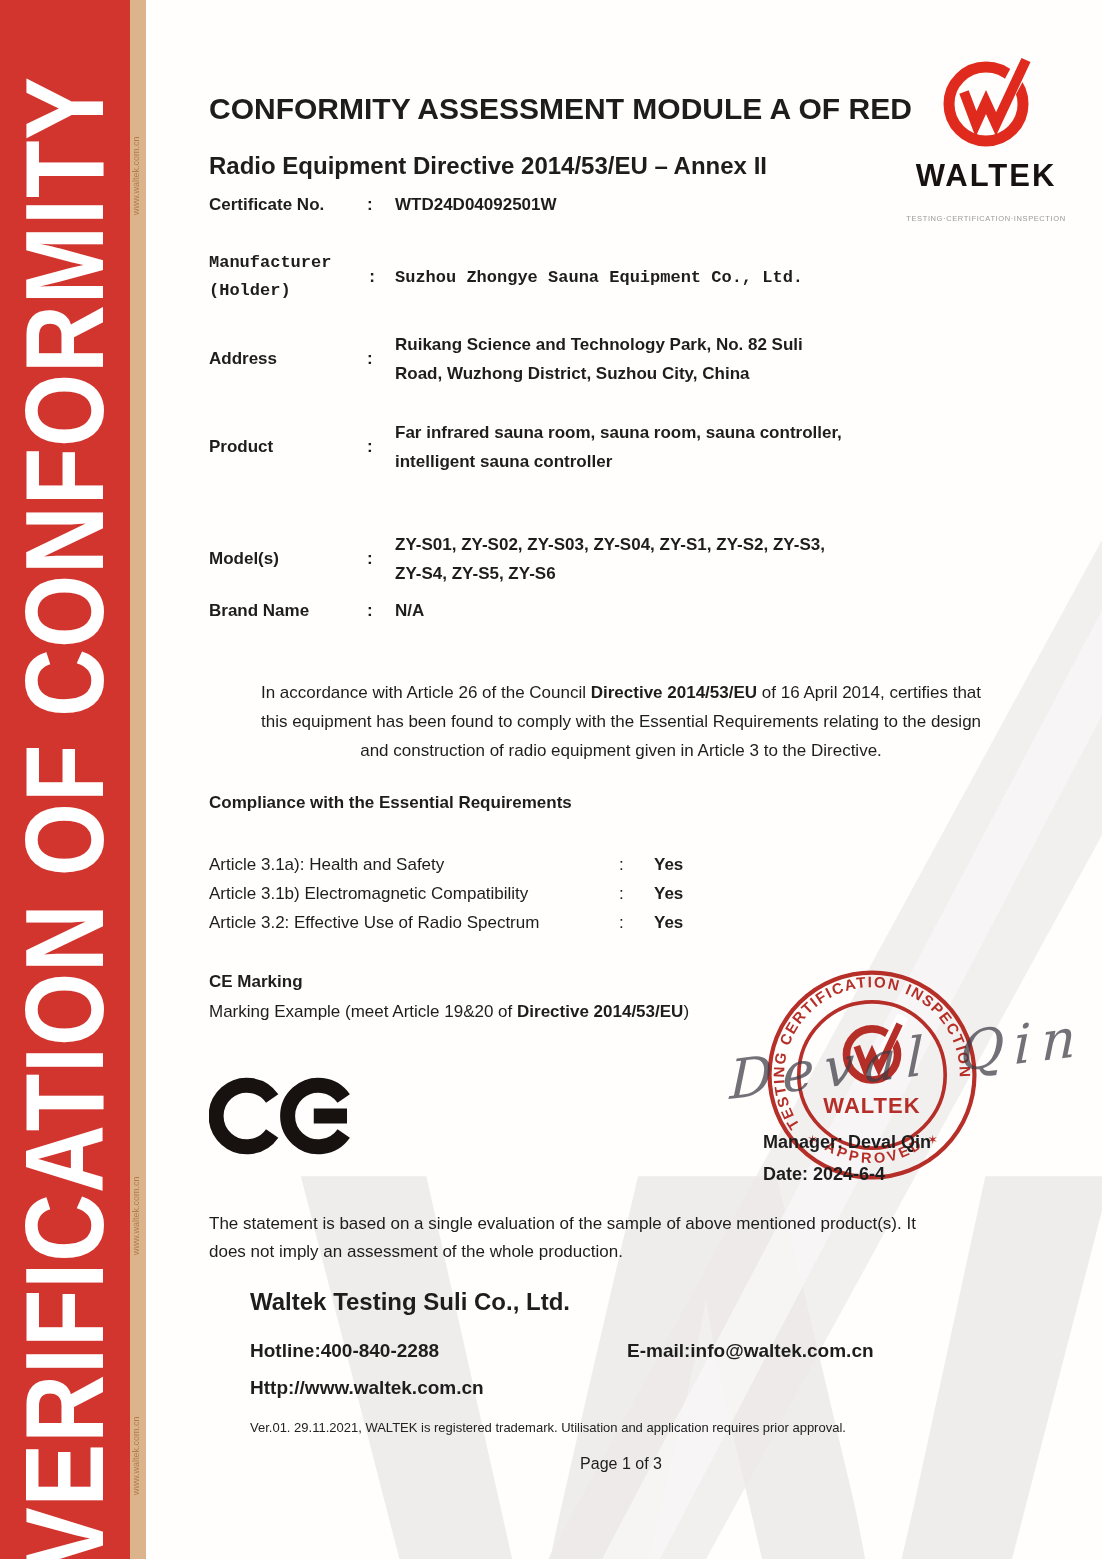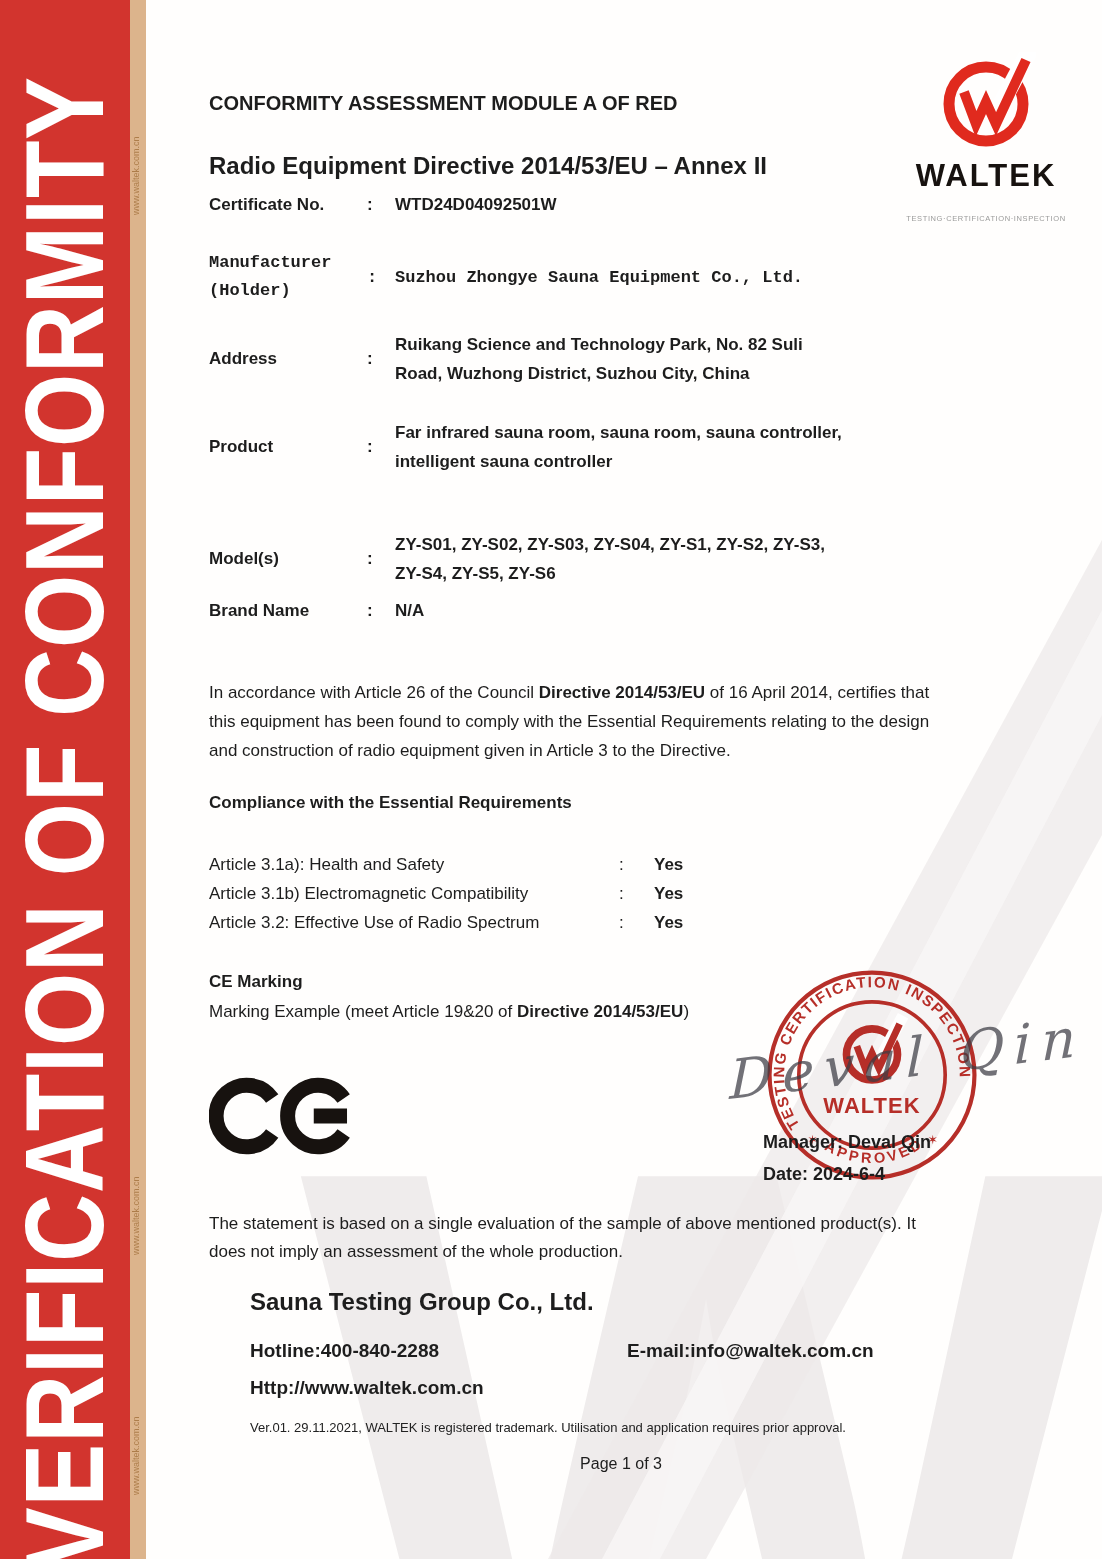--- a/index.html
+++ b/index.html
@@ -26,21 +26,21 @@
     position:absolute;left:131px;width:14px;z-index:4;
     font-size:9px;color:#a5743f;opacity:.85;white-space:nowrap;
     transform:rotate(-90deg);transform-origin:0 0;
   }
   
   .logo-box{position:absolute;left:898px;top:52px;width:176px;text-align:center;z-index:2;}
   .logo-name{font-weight:bold;font-size:31px;letter-spacing:2px;color:#17120f;margin-top:2px;}
   .logo-tagline{font-size:7.5px;color:#9a9a9a;letter-spacing:.6px;margin-top:20px;}
   
   .abs{position:absolute;z-index:2;}
-  .title1{left:209px;top:92px;font-size:20px;font-weight:bold;white-space:nowrap;}
+  .title1{left:209px;top:92px;font-size:30px;font-weight:bold;white-space:nowrap;}
   .title2{left:209px;top:152px;font-size:24px;font-weight:bold;white-space:nowrap;}
   .detail-row{left:209px;width:840px;display:flex;align-items:center;}
   .detail-label{width:158px;font-weight:bold;font-size:17px;line-height:28px;flex:none;}
   .detail-colon{width:28px;font-weight:bold;font-size:17px;flex:none;}
   .detail-value{flex:1;font-weight:bold;font-size:17px;line-height:29px;white-space:pre-line;}
   .row-cert{top:190px;min-height:26px;}
   .row-manufacturer{top:246px;min-height:62px;font-family:Liberation Mono, monospace;}
   .row-address{top:326px;min-height:66px;}
   .row-product{top:414px;min-height:66px;}
   .row-models{top:526px;min-height:66px;align-items:center;}
@@ -134,21 +134,21 @@
     <div class="detail-colon">:</div>
     <div class="detail-value">ZY-S01, ZY-S02, ZY-S03, ZY-S04, ZY-S1, ZY-S2, ZY-S3,
 ZY-S4, ZY-S5, ZY-S6</div>
   </div>
   <div class="abs detail-row row-brand">
     <div class="detail-label">Brand Name</div>
     <div class="detail-colon">:</div>
     <div class="detail-value">N/A</div>
   </div>
 
-  <p class="abs intro" style="margin:0;"><span>In accordance with Article 26 of the Council </span><b>Directive 2014/53/EU</b><span> of 16 April 2014, certifies that
+  <p class="abs intro" style="margin:0;text-align:center;"><span>In accordance with Article 26 of the Council </span><b>Directive 2014/53/EU</b><span> of 16 April 2014, certifies that
 this equipment has been found to comply with the Essential Requirements relating to the design
 and construction of radio equipment given in Article 3 to the Directive.</span></p>
 
   <div class="abs comp-heading">Compliance with the Essential Requirements</div>
   <div class="abs comp-table">
     <div class="comp-row">
       <div class="comp-label">Article 3.1a): Health and Safety</div>
       <div class="comp-colon">:</div>
       <div class="comp-value">Yes</div>
     </div>
@@ -194,20 +194,20 @@
     </g>
     <text x="110" y="146" text-anchor="middle" font-family="Liberation Sans, sans-serif" font-size="21" font-weight="bold" fill="#b3241e" letter-spacing="1">WALTEK</text>
   </svg>
   <div class="abs signature">Deval Qin</div>
   <div class="abs manager-line">Manager: Deval Qin</div>
   <div class="abs date-line">Date: 2024-6-4</div>
 
   <p class="abs statement" style="margin:0;">The statement is based on a single evaluation of the sample of above mentioned product(s). It
 does not imply an assessment of the whole production.</p>
 
-  <div class="abs company">Sauna Testing Group Co., Ltd.</div>
+  <div class="abs company">Waltek Testing Suli Co., Ltd.</div>
   <div class="abs hotline">Hotline:400-840-2288</div>
   <div class="abs email">E-mail:info@waltek.com.cn</div>
   <div class="abs website">Http://www.waltek.com.cn</div>
   <div class="abs ver-note">Ver.01.  29.11.2021, WALTEK is registered trademark. Utilisation and application requires prior approval.</div>
   <div class="abs page-num">Page 1 of 3</div>
 
 </div>
 
 </body></html>

